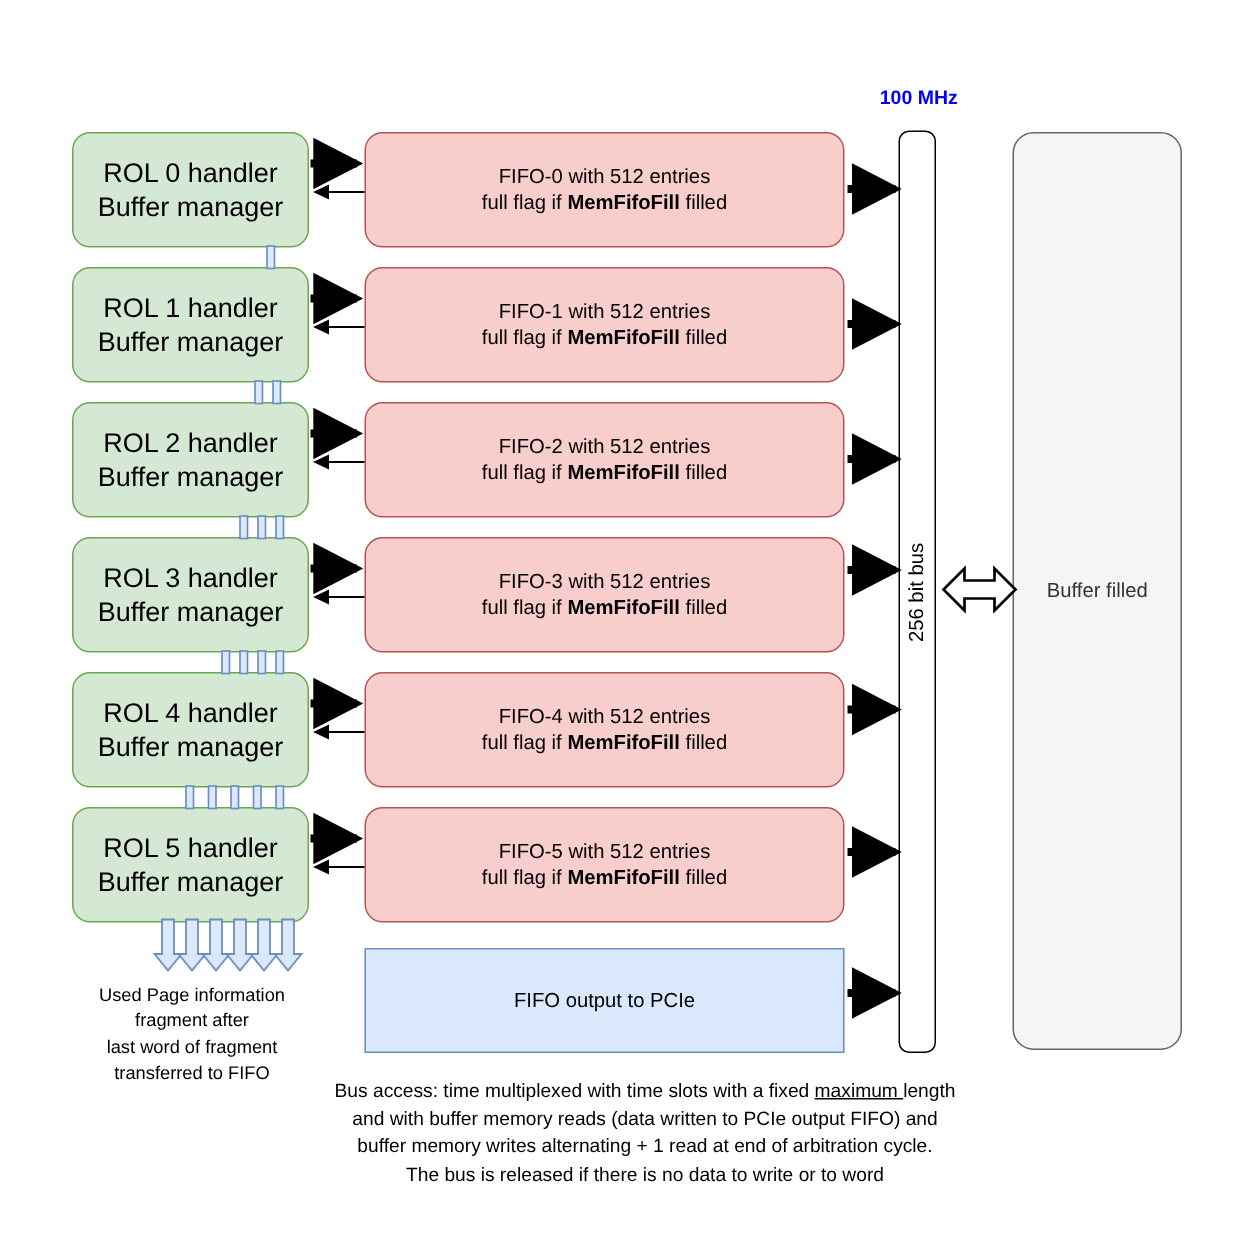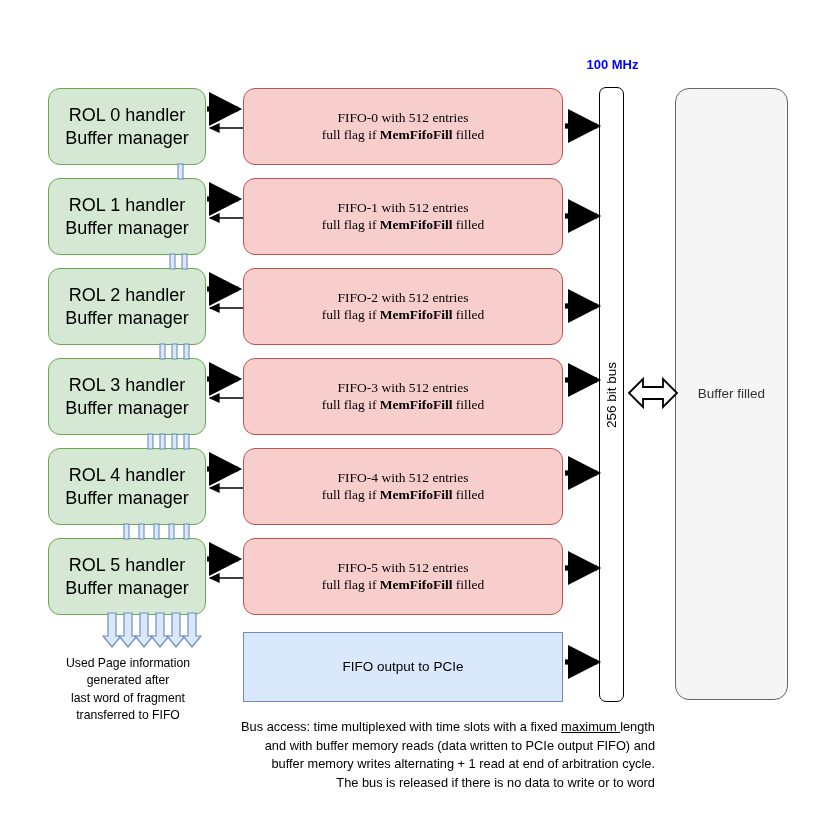--- a/index.html
+++ b/index.html
@@ -44,21 +44,20 @@
   }
 
   .fifo-box {
     left: 243px;
     width: 320px;
     height: 77px;
     background: #f8cecc;
     border: 1.4px solid #b85450;
     border-radius: 12px;
     font-size: 13.5px;
-    font-family: Liberation Serif, serif;
   }
 
   .pcie-box {
     left: 243px;
     top: 632px;
     width: 320px;
     height: 70px;
     background: #dae8fc;
     border: 1.4px solid #6c8ebf;
     border-radius: 0;
@@ -117,21 +116,21 @@
     font-size: 12.2px;
     line-height: 1.42;
     color: #000000;
   }
 
   .bus-note {
     position: absolute;
     left: 205px;
     top: 718px;
     width: 450px;
-    text-align: right;
+    text-align: center;
     font-size: 12.8px;
     line-height: 1.45;
     color: #000000;
   }
 
   .bold { font-weight: bold; }
   .under { text-decoration: underline; }
 
   .txt-line { display: block; }
 
@@ -231,21 +230,21 @@
   <div class="box bus-box">
     <span class="bus-label">256 bit bus</span>
   </div>
 
   <div class="box memory-box">
     <span>Buffer filled</span>
   </div>
 
   <div class="used-page-note">
     <span class="txt-line">Used Page information</span>
-    <span class="txt-line">generated after</span>
+    <span class="txt-line">fragment after</span>
     <span class="txt-line">last word of fragment</span>
     <span class="txt-line">transferred to FIFO</span>
   </div>
 
   <div class="bus-note">
     <span class="txt-line"><span>Bus access: time multiplexed with time slots with a fixed </span><span class="under">maximum </span><span>length</span></span>
     <span class="txt-line">and with buffer memory reads (data written to PCIe output FIFO) and</span>
     <span class="txt-line">buffer memory writes alternating + 1 read at end of arbitration cycle.</span>
     <span class="txt-line">The bus is released if there is no data to write or to word</span>
   </div>

